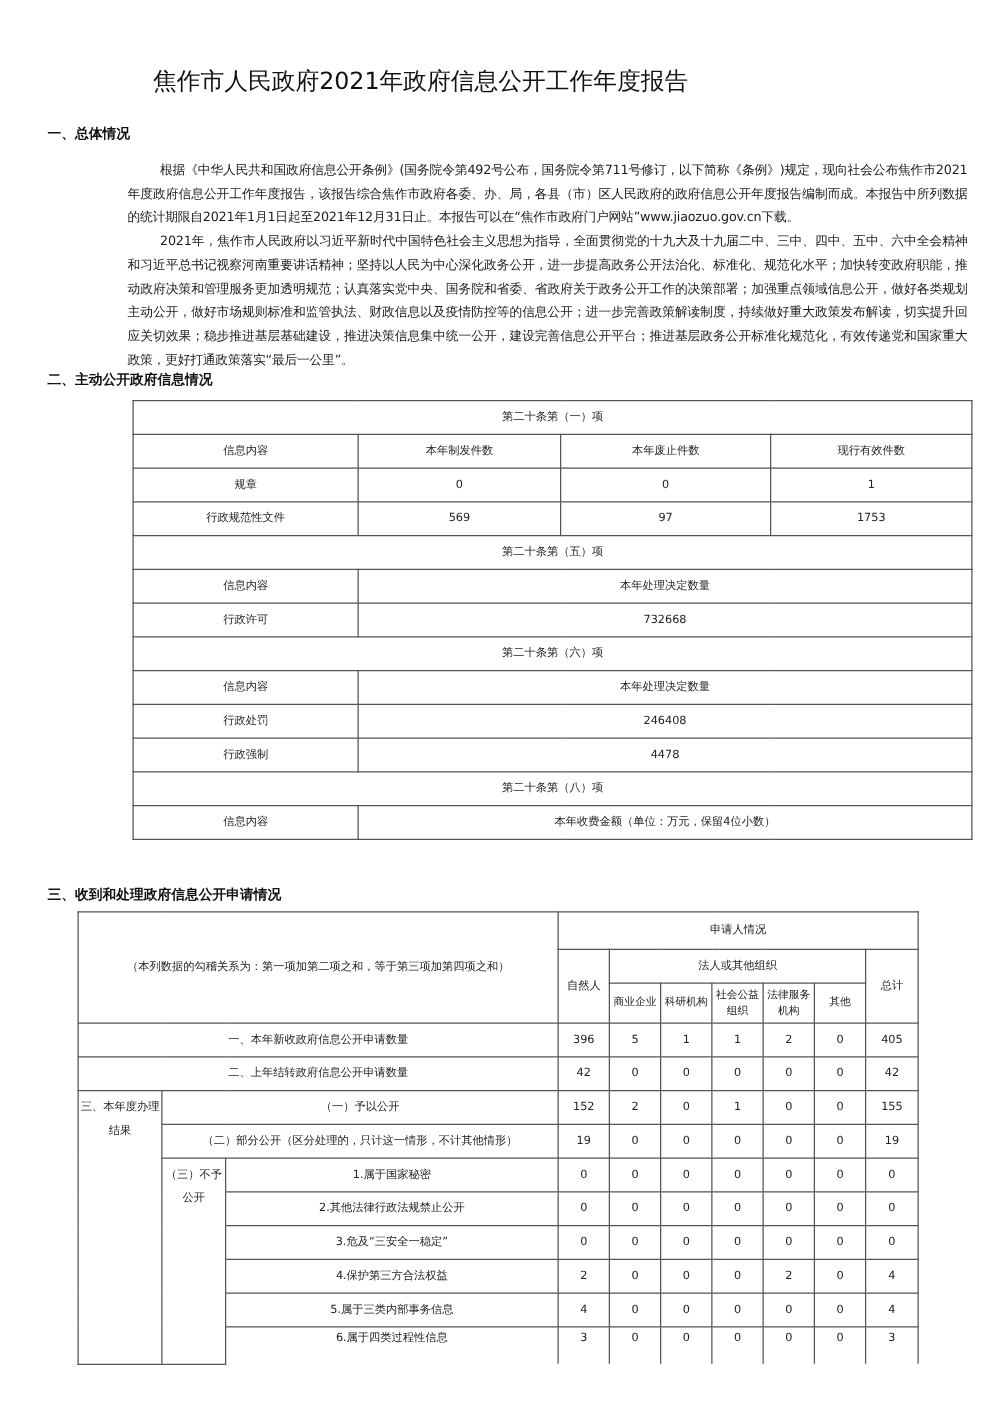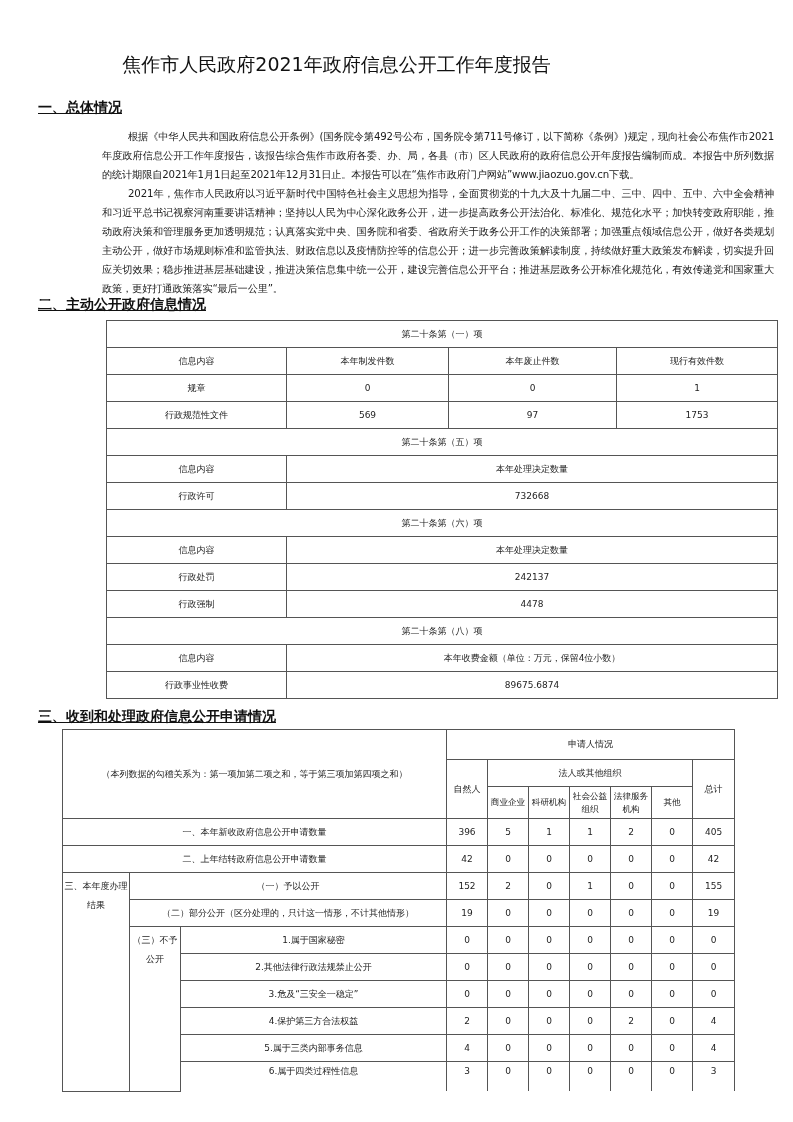--- a/index.html
+++ b/index.html
@@ -7,21 +7,21 @@
     width: 793px; height: 1122px; position: relative; overflow: hidden;
     font-family: "DejaVu Sans", "Liberation Sans", sans-serif;
     color: #111111;
   }
   .title {
     position: absolute; left: 0; top: 52px; width: 673px; text-align: center;
     font-size: 19px; font-weight: normal; color: #111;
     letter-spacing: 0px;
   }
   .h2 {
-    position: absolute; left: 38px; font-size: 14px; font-weight: bold; color: #111; text-decoration: underline;
+    position: absolute; left: 38px; font-size: 11px; font-weight: bold; color: #111;
   }
   .para {
     position: absolute; left: 62px; width: 672px;
     font-size: 10.2px; line-height: 19px; color: #1a1a1a;
     text-indent: 26px; text-align: justify; letter-spacing: -0.15px; margin-left: 40px;
   }
   table.grid {
     position: absolute; border-collapse: collapse; table-layout: fixed;
     font-size: 9px; color: #222;
   }
@@ -92,37 +92,33 @@
 
   <tr>
         <td colspan="4">第二十条第（六）项</td>
       </tr>
   <tr>
     <td>信息内容</td>
     <td colspan="3">本年处理决定数量</td>
   </tr>
   <tr>
     <td>行政处罚</td>
-    <td colspan="3">242137</td>
+    <td colspan="3">246408</td>
   </tr>
   <tr>
     <td>行政强制</td>
     <td colspan="3">4478</td>
   </tr>
 
   <tr>
         <td colspan="4">第二十条第（八）项</td>
       </tr>
   <tr>
     <td>信息内容</td>
     <td colspan="3">本年收费金额（单位：万元，保留4位小数）</td>
-  </tr>
-  <tr>
-    <td>行政事业性收费</td>
-    <td colspan="3">89675.6874</td>
   </tr>
 </tbody>
   </table>
 
 <div class="h2" style="top:708px;">三、收到和处理政府信息公开申请情况</div>
 
 <table class="grid" id="t2">
   <colgroup>
     <col style="width:67px">
       <col style="width:51px">

